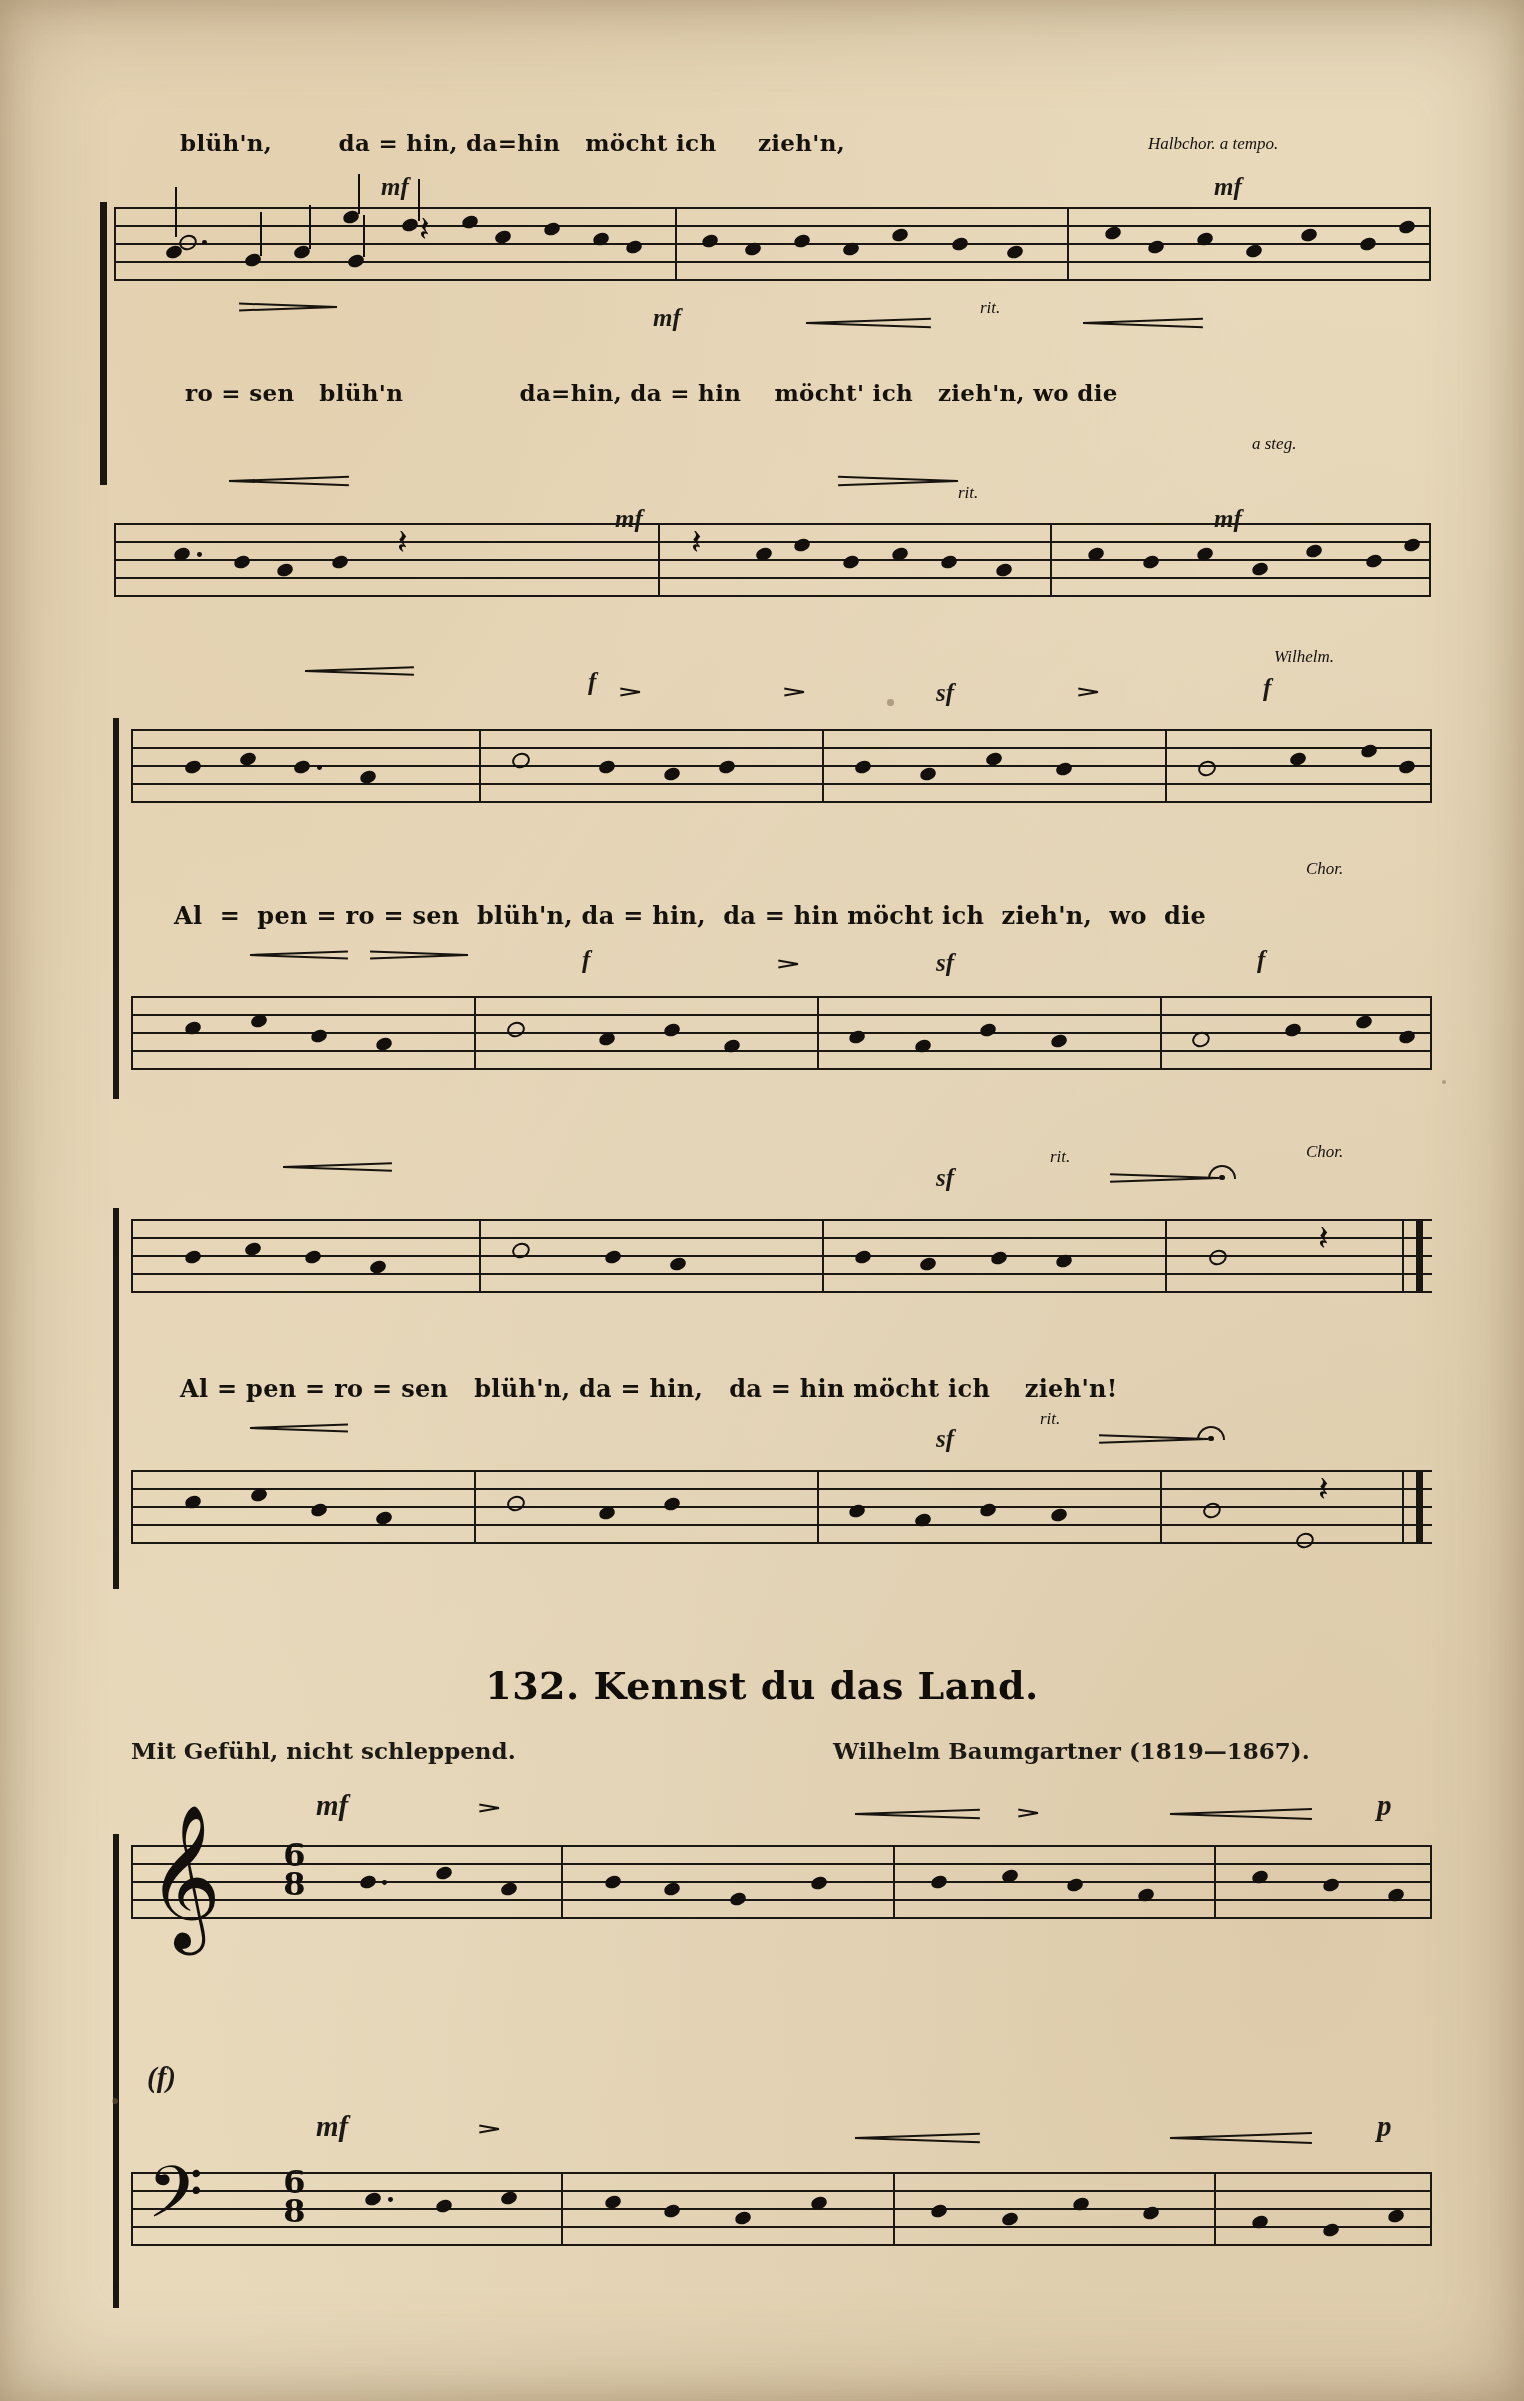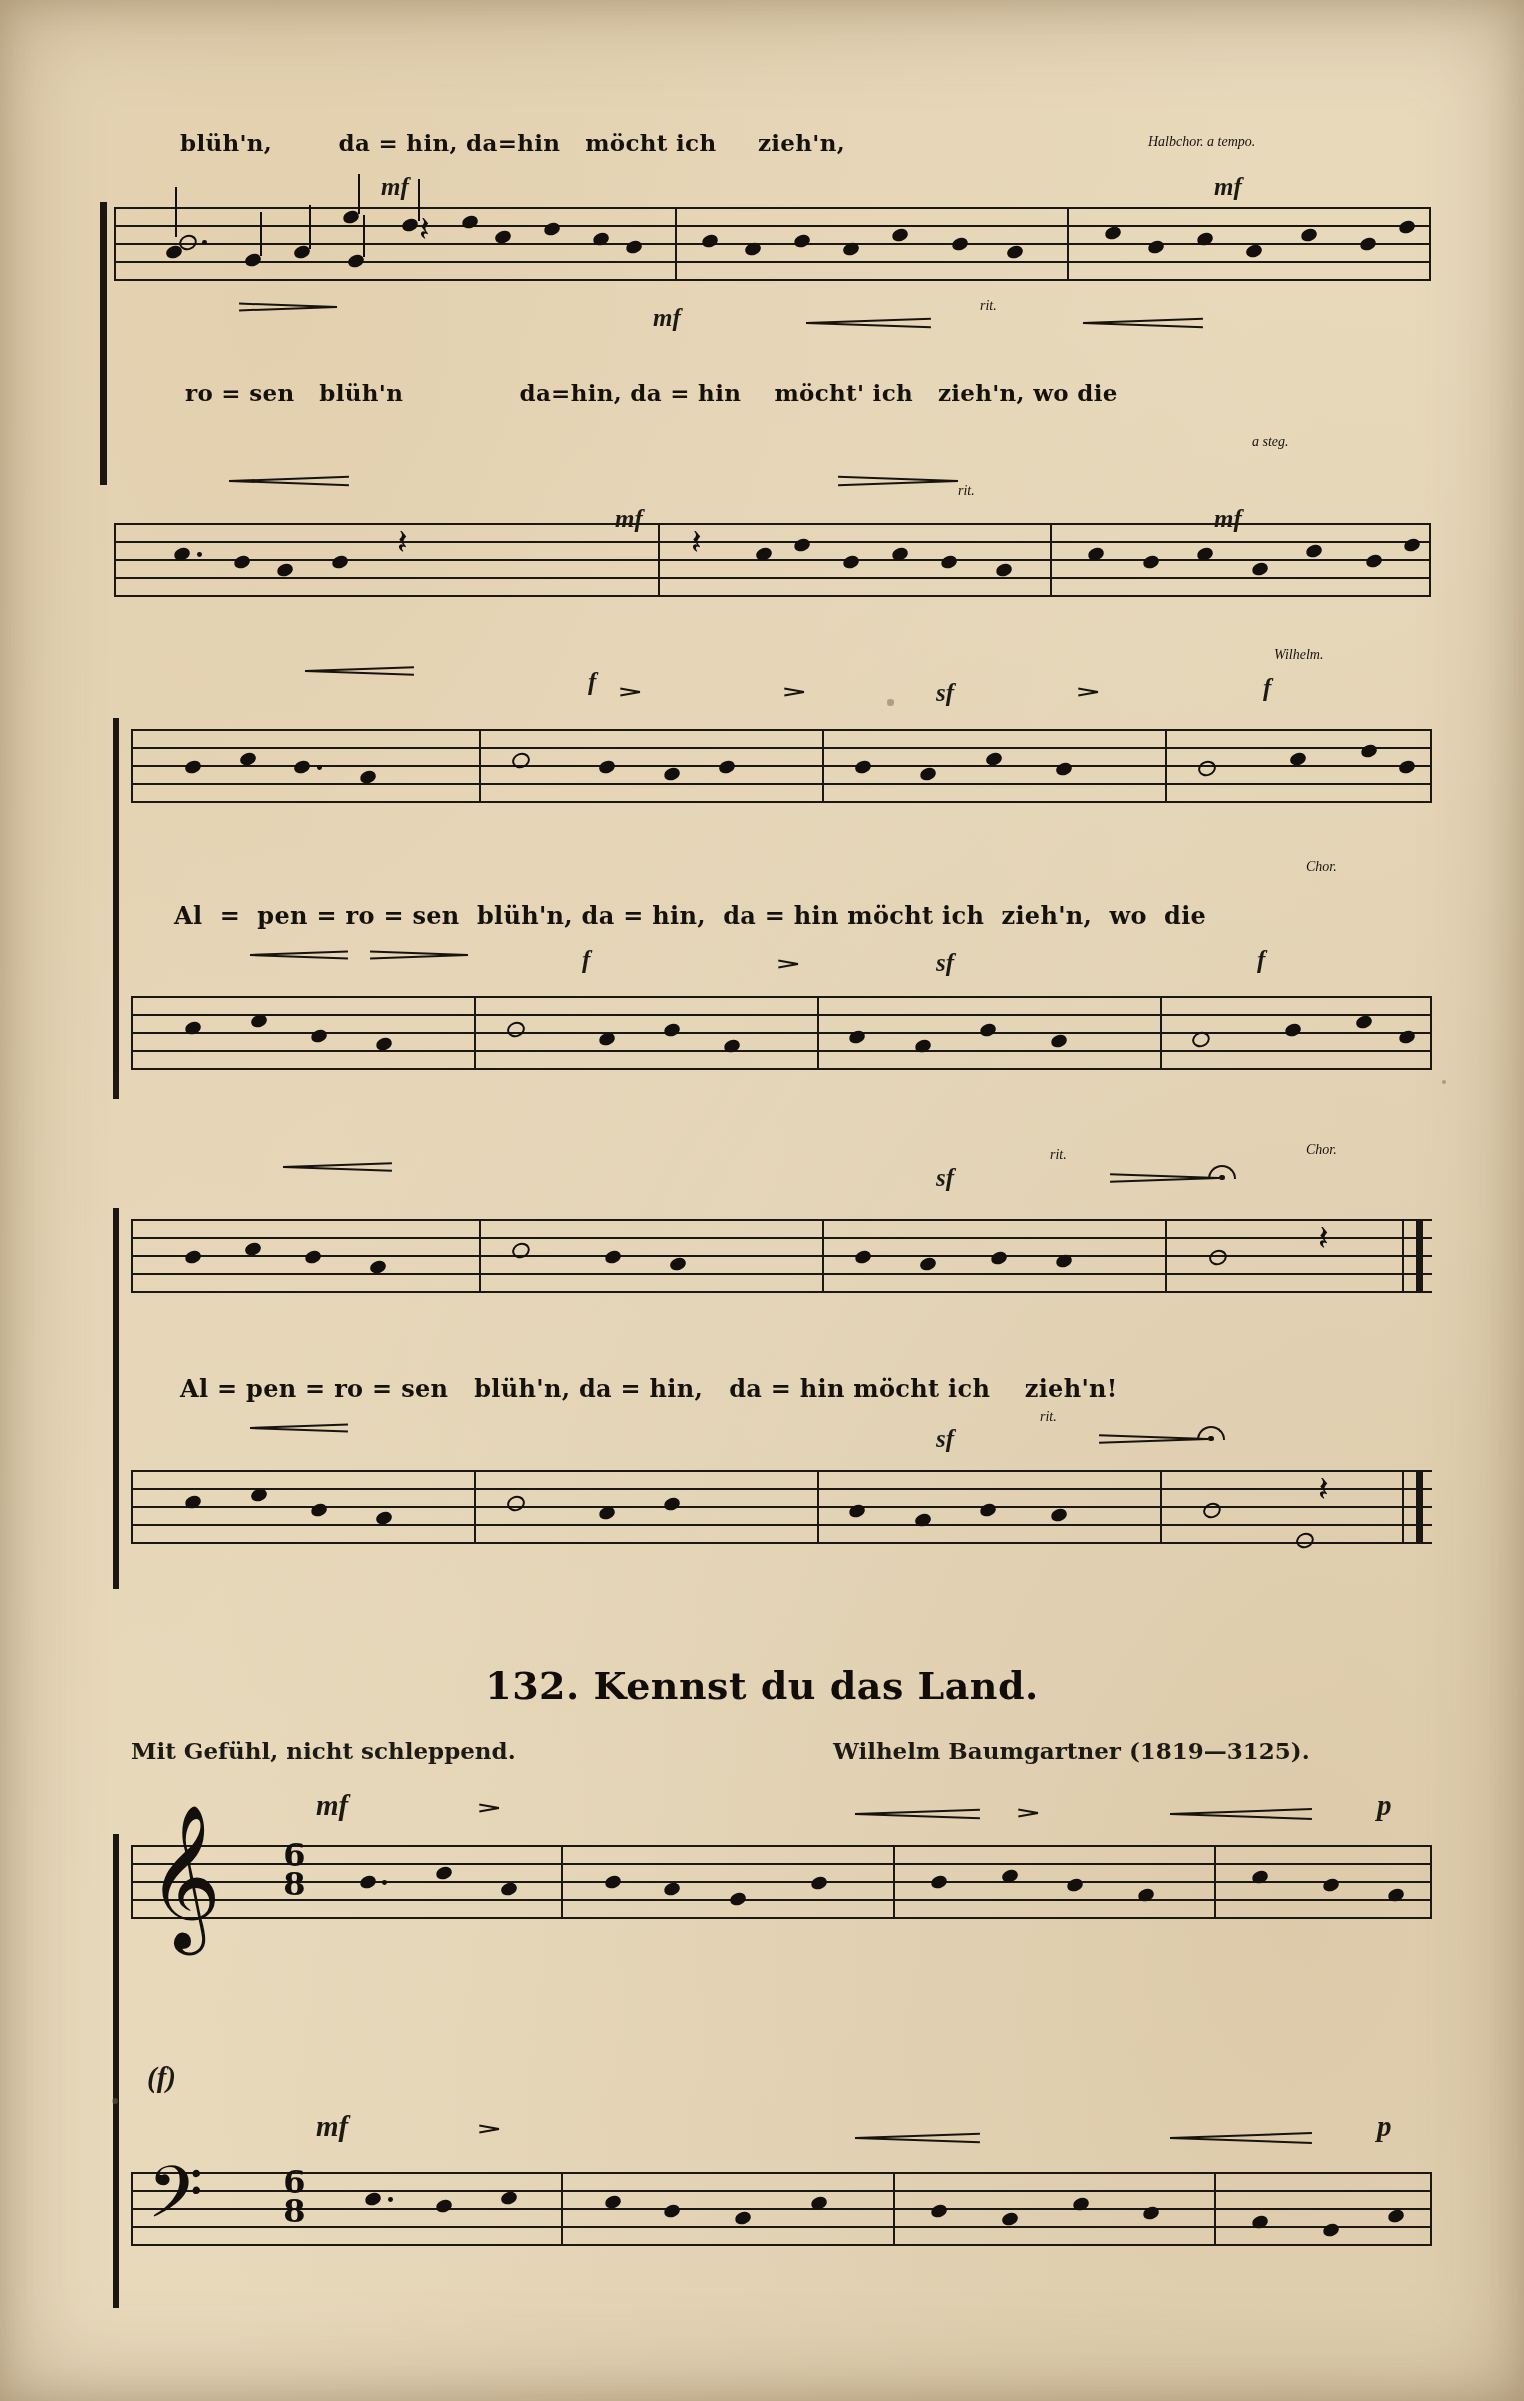--- a/index.html
+++ b/index.html
@@ -66,21 +66,21 @@
     font-weight: 700;
     letter-spacing: 0.3px;
     color: #15120e;
   }
   .lyric-big {
     font-size: 24px;
   }
   .ital {
     font-family: "Liberation Serif", serif;
     font-style: italic;
-    font-size: 14px;
+    font-size: 17px;
     color: #15120e;
   }
   .dyn {
     font-family: "Liberation Serif", serif;
     font-style: italic;
     font-weight: 700;
     font-size: 25px;
   }
   .dyn-lg {
     font-size: 29px;
@@ -532,21 +532,21 @@
   <div class="fermata" style="left:1197px; top:1426px;">
       <span class="fdot"></span>
     </div>
 
   <div class="song-title" style="top:1663px;">
     <span>132.</span>
     <span>Kennst du das Land.</span>
   </div>
 
   <div class="t tempo-mark" style="left:131px; top:1739px;">Mit Gefühl, nicht schleppend.</div>
-  <div class="t composer" style="left:833px; top:1739px;">Wilhelm Baumgartner (1819—3125).</div>
+  <div class="t composer" style="left:833px; top:1739px;">Wilhelm Baumgartner (1819—1867).</div>
 
   <div class="t dyn dyn-lg" style="left:316px; top:1791px;">mf</div>
   <div class="t dyn dyn-lg" style="left:1377px; top:1791px;">p</div>
   <div class="hair open" style="left:855px; top:1812px; width:125px;"></div>
   <div class="accent" style="left:1018px; top:1812px;"></div>
   <div class="hair open" style="left:1170px; top:1812px; width:142px;"></div>
   <div class="accent" style="left:479px; top:1807px;"></div>
 
   <div class="system" style="left:131px; top:1845px; width:1301px; height:87px;">
     <div class="barline thick" style="left:-18.5px; top:-11px; height:474px;"></div>

